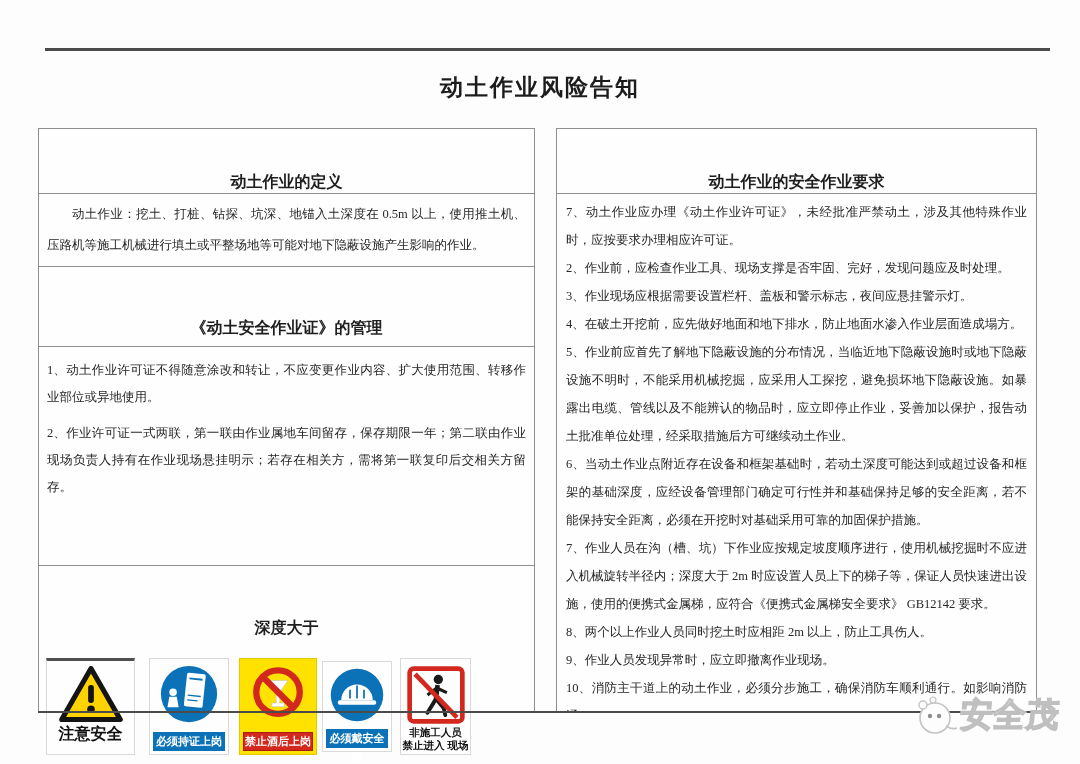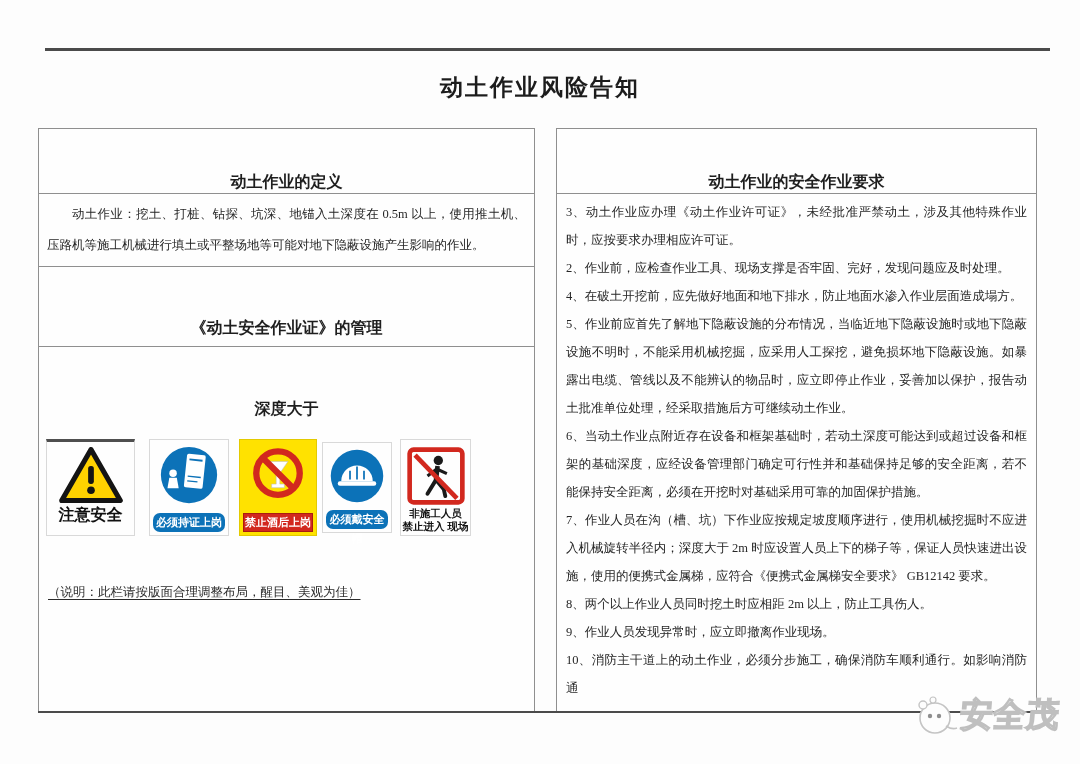--- a/index.html
+++ b/index.html
@@ -58,21 +58,21 @@
   .sign3 { left:200px; width:78px; background:#ffe200; border-color:#e3ca00; }
   .sign4 { left:283px; width:70px; height:91px; top:14px; }
   .sign5 { left:361px; width:71px; }
   .sign-label { font-size:16px; font-weight:bold; color:#111; margin-top:2px;
                 font-family:"Liberation Sans","DejaVu Sans",sans-serif; }
   .banner {
     position:absolute; left:3px; right:3px; bottom:3px; height:19px; line-height:19px;
     color:#fff; font-weight:bold; font-size:11px; letter-spacing:0;
     font-family:"Liberation Sans","DejaVu Sans",sans-serif;
   }
-  .banner.blue { background:#0c72b8;border-radius:7px; }
+  .banner.blue { background:#0c72b8; }
   .banner.red  { background:#d2281e; border:1px solid #a81c12; line-height:17px; }
   .sign5 .two-line { font-size:10.5px; font-weight:bold; line-height:13px; color:#111;
                      font-family:"Liberation Sans","DejaVu Sans",sans-serif; }
   
   .watermark {
     position:absolute; left:912px; top:690px; z-index:2;
     display:flex; align-items:center; gap:2px;
   }
   .watermark .wm-text {
     font-family:"Liberation Sans","DejaVu Sans",sans-serif;
@@ -87,20 +87,24 @@
 <div class="page">
 
   <div class="rule top-rule"></div>
 
   <div class="doc-title">动土作业风险告知</div>
 
   <div class="tbl tbl-left">
     <div class="sec-header lt-h1">动土作业的定义</div>
     <div class="lt-def">动土作业：挖土、打桩、钻探、坑深、地锚入土深度在 0.5m 以上，使用推土机、压路机等施工机械进行填土或平整场地等可能对地下隐蔽设施产生影响的作业。</div>
     <div class="sec-header lt-h2">《动土安全作业证》的管理</div>
+    <div class="lt-items">
+      <p>1、动土作业许可证不得随意涂改和转让，不应变更作业内容、扩大使用范围、转移作业部位或异地使用。</p>
+      <p>2、作业许可证一式两联，第一联由作业属地车间留存，保存期限一年；第二联由作业现场负责人持有在作业现场悬挂明示；若存在相关方，需将第一联复印后交相关方留存。</p>
+    </div>
     <div class="sec-header lt-h3">深度大于</div>
 
     <div class="lt-media">
 
       <div class="sign sign1">
         <svg width="64" height="56" viewBox="0 0 100 88">
           <path d="M50 4 L96 84 L4 84 Z" fill="#ffd200" stroke="#141414" stroke-width="8" stroke-linejoin="round"></path>
           <rect x="45.5" y="30" width="9" height="28" rx="4" fill="#141414"></rect>
           <circle cx="50" cy="68" r="6" fill="#141414"></circle>
         </svg>
@@ -156,22 +160,23 @@
         <div class="two-line">禁止进入 现场</div>
       </div>
 
       <div class="note">（说明：此栏请按版面合理调整布局，醒目、美观为佳）</div>
     </div>
   </div>
 
   <div class="tbl tbl-right">
     <div class="sec-header rt-header">动土作业的安全作业要求</div>
     <div class="rt-body">
-      <p>3、动土作业应办理《动土作业许可证》，未经批准严禁动土，涉及其他特殊作业时，应按要求办理相应许可证。</p>
+      <p>7、动土作业应办理《动土作业许可证》，未经批准严禁动土，涉及其他特殊作业时，应按要求办理相应许可证。</p>
       <p>2、作业前，应检查作业工具、现场支撑是否牢固、完好，发现问题应及时处理。</p>
+      <p>3、作业现场应根据需要设置栏杆、盖板和警示标志，夜间应悬挂警示灯。</p>
       <p>4、在破土开挖前，应先做好地面和地下排水，防止地面水渗入作业层面造成塌方。</p>
       <p>5、作业前应首先了解地下隐蔽设施的分布情况，当临近地下隐蔽设施时或地下隐蔽设施不明时，不能采用机械挖掘，应采用人工探挖，避免损坏地下隐蔽设施。如暴露出电缆、管线以及不能辨认的物品时，应立即停止作业，妥善加以保护，报告动土批准单位处理，经采取措施后方可继续动土作业。</p>
       <p>6、当动土作业点附近存在设备和框架基础时，若动土深度可能达到或超过设备和框架的基础深度，应经设备管理部门确定可行性并和基础保持足够的安全距离，若不能保持安全距离，必须在开挖时对基础采用可靠的加固保护措施。</p>
       <p>7、作业人员在沟（槽、坑）下作业应按规定坡度顺序进行，使用机械挖掘时不应进入机械旋转半径内；深度大于 2m 时应设置人员上下的梯子等，保证人员快速进出设施，使用的便携式金属梯，应符合《便携式金属梯安全要求》 GB12142 要求。</p>
       <p>8、两个以上作业人员同时挖土时应相距 2m 以上，防止工具伤人。</p>
       <p>9、作业人员发现异常时，应立即撤离作业现场。</p>
       <p>10、消防主干道上的动土作业，必须分步施工，确保消防车顺利通行。如影响消防通</p>
     </div>
   </div>
 

